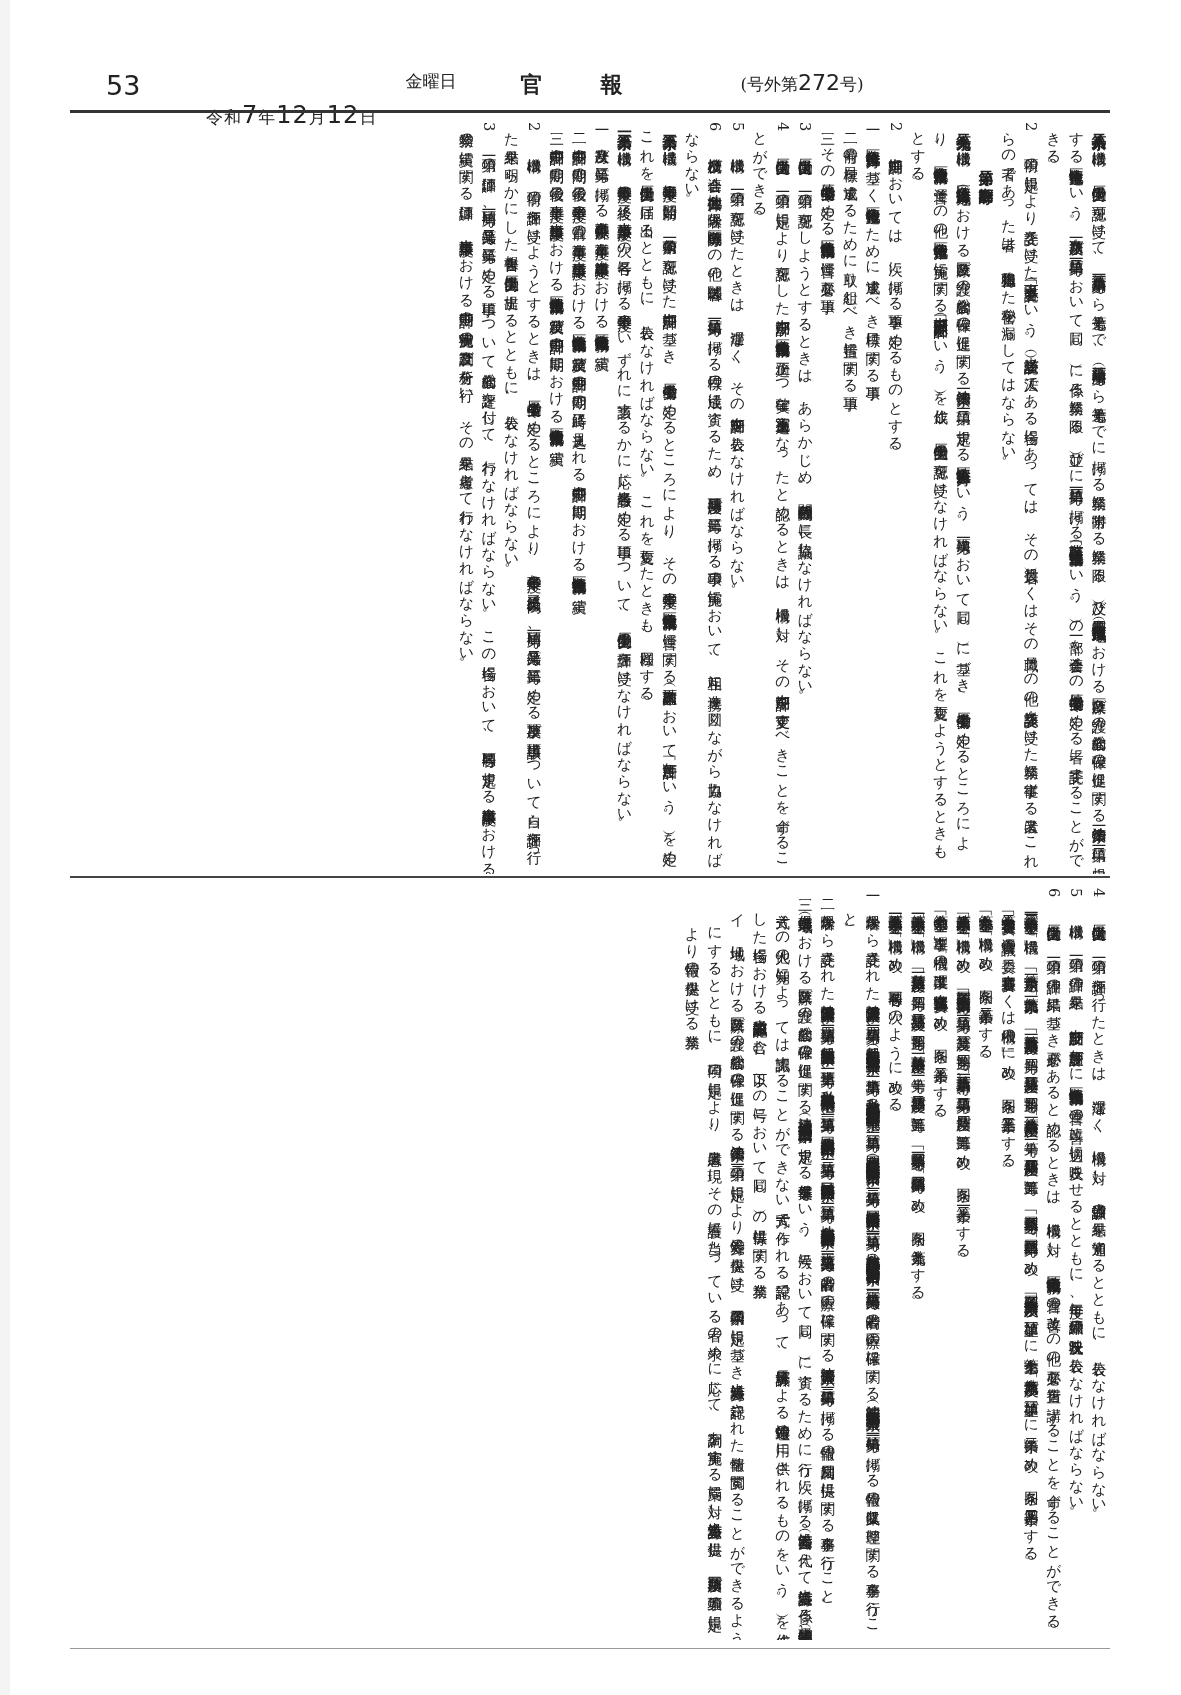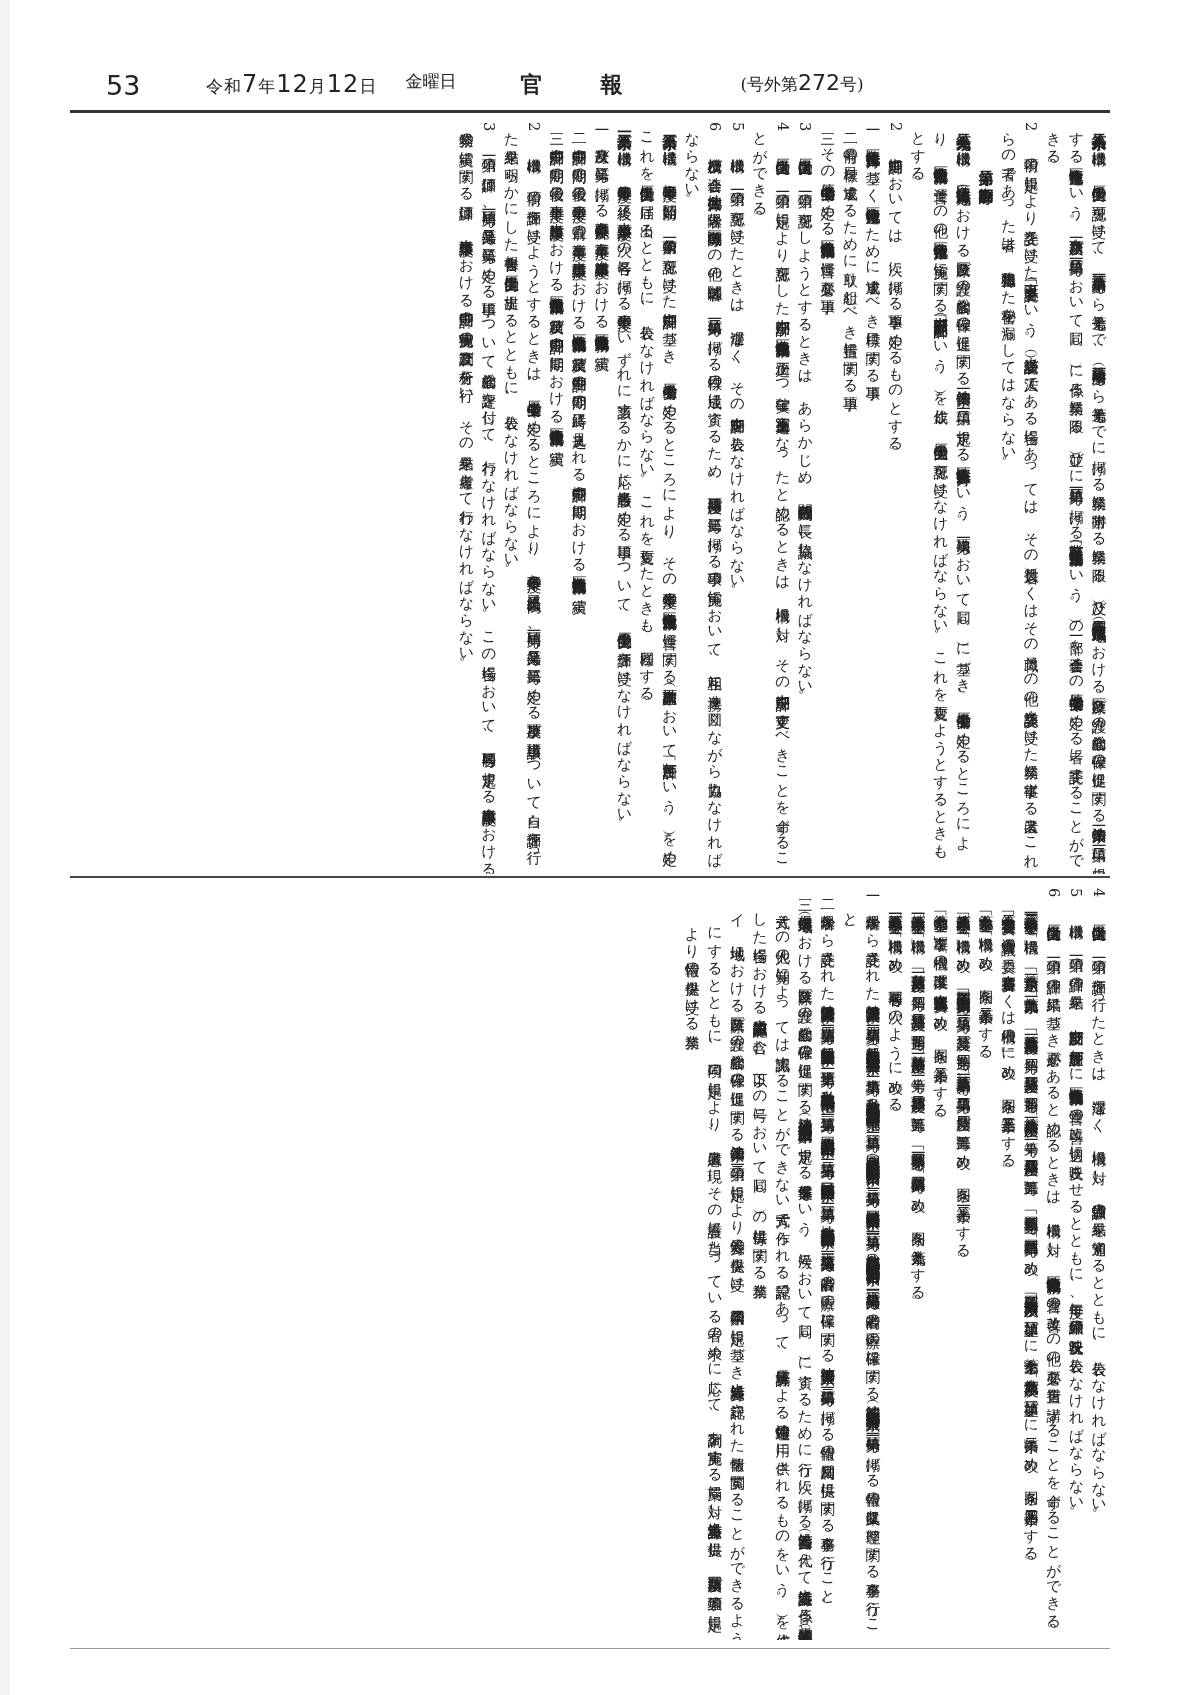--- a/index.html
+++ b/index.html
@@ -1,21 +1,21 @@
 <!DOCTYPE html>
 <html><head>
 <meta charset="utf-8">
 <style>
   html, body { margin: 0; padding: 0; background: #ffffff; }
   body { width: 1181px; height: 1695px; position: relative; overflow: hidden;
          font-family: "DejaVu Serif", "Liberation Serif", serif; color: #222; }
   .page { position: absolute; left: 70px; top: 70px; width: 1040px; height: 1580px; }
   .header { position: absolute; left: 16px; top: 0; width: 1040px; height: 36px; display: flex; align-items: flex-start; }
   .page-num { font-family: "DejaVu Sans", "Liberation Sans", sans-serif; font-size: 27px; width: 70px; padding-left: 20px; color: #222; }
-  .date { font-size: 17px; margin-left: 30px; letter-spacing: 1px; }
+  .date { font-size: 17px; margin-left: 30px; letter-spacing: 1px; margin-top: 31px; }
   .date b { font-family: "DejaVu Sans", "Liberation Sans", sans-serif; font-weight: normal; font-size: 24px; }
   .weekday { font-size: 17px; margin-left: 28px; }
   .title { font-size: 22px; margin-left: 64px; letter-spacing: 58px; font-weight: bold; }
   .issue { font-size: 17px; margin-left: 60px; }
   .issue b { font-family: "DejaVu Sans", "Liberation Sans", sans-serif; font-weight: normal; font-size: 22px; }
   .rule-top { position: absolute; left: 0; top: 40px; width: 1040px; height: 3px; background: #333; }
   .band { position: absolute; left: 0; width: 1040px; }
   .band.one { top: 52px; height: 752px; }
   .band.two { top: 818px; height: 752px; }
   .rule-mid { position: absolute; left: 0; top: 806px; width: 1040px; height: 2px; background: #444; }

